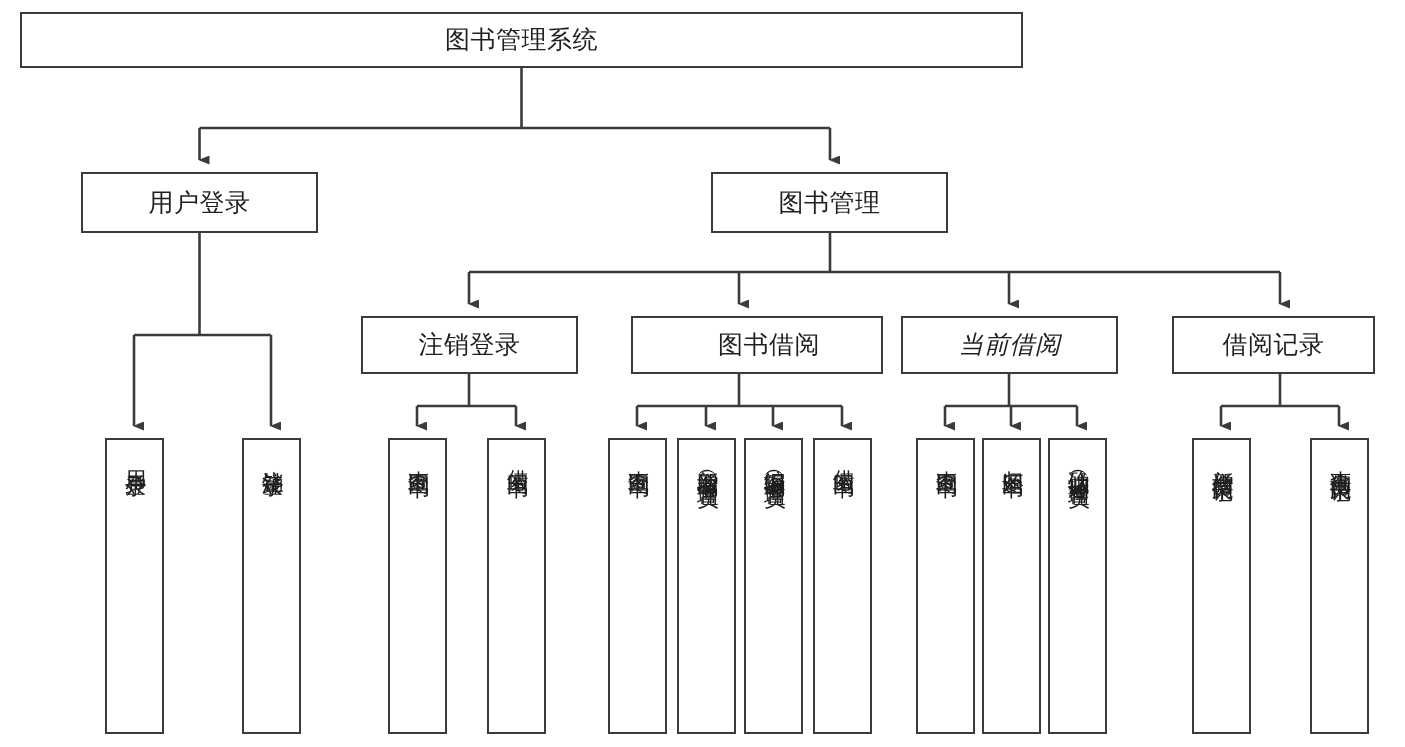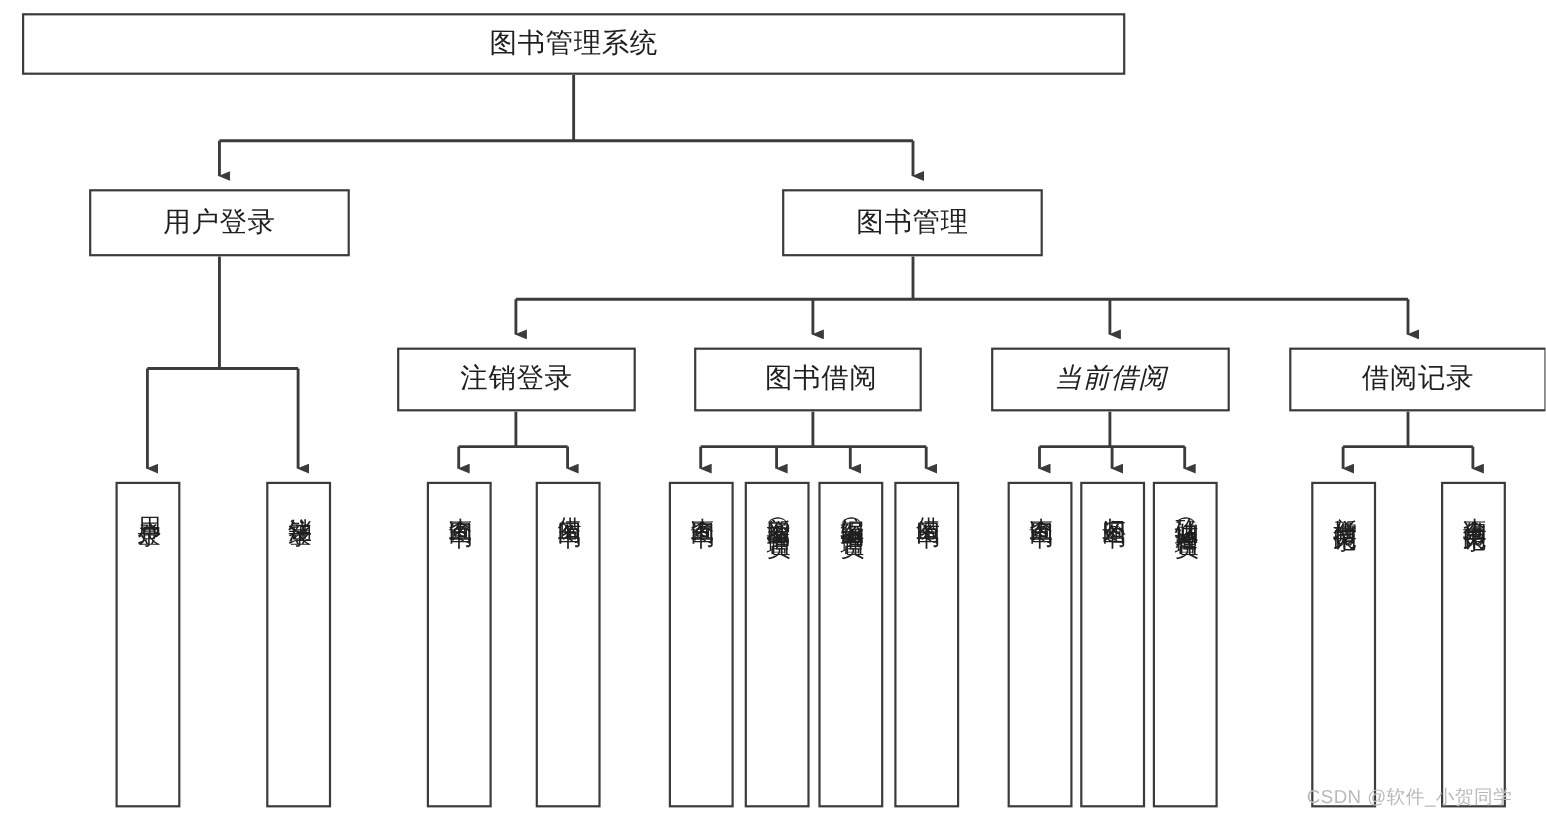--- a/index.html
+++ b/index.html
@@ -134,29 +134,29 @@
   </div>
 
   <div class="node horizontal" style="left:711px; top:172px; width:237px; height:61px;">
     <span class="node-label">图书管理</span>
   </div>
 
   <div class="node horizontal" style="left:361px; top:316px; width:217px; height:58px;">
     <span class="node-label">注销登录</span>
   </div>
 
-  <div class="node horizontal" style="left:631px; top:316px; width:207px; height:58px;padding-left:24px;">
+  <div class="node horizontal" style="left:631px; top:316px; width:252px; height:58px;padding-left:24px;">
     <span class="node-label">图书借阅</span>
   </div>
 
   <div class="node horizontal" style="left:901px; top:316px; width:217px; height:58px;font-style:italic;">
     <span class="node-label">当前借阅</span>
   </div>
 
-  <div class="node horizontal" style="left:1172px; top:316px; width:234px; height:58px;">
+  <div class="node horizontal" style="left:1172px; top:316px; width:203px; height:58px;">
     <span class="node-label">借阅记录</span>
   </div>
 
   <div class="node vertical" style="left:105px; top:438px; width:59px; height:296px;">
     <span class="node-label">用户登录</span>
   </div>
 
   <div class="node vertical" style="left:242px; top:438px; width:59px; height:296px;">
     <span class="node-label">注销登录</span>
   </div>
@@ -198,15 +198,14 @@
   </div>
 
   <div class="node vertical" style="left:1192px; top:438px; width:59px; height:296px;">
     <span class="node-label">新增借阅记录</span>
   </div>
 
   <div class="node vertical" style="left:1310px; top:438px; width:59px; height:296px;">
     <span class="node-label">查询借阅记录</span>
   </div>
 
-  <div class="watermark">CSDN @软件_小贺同学</div>
 
 </div>
 
 </body></html>

